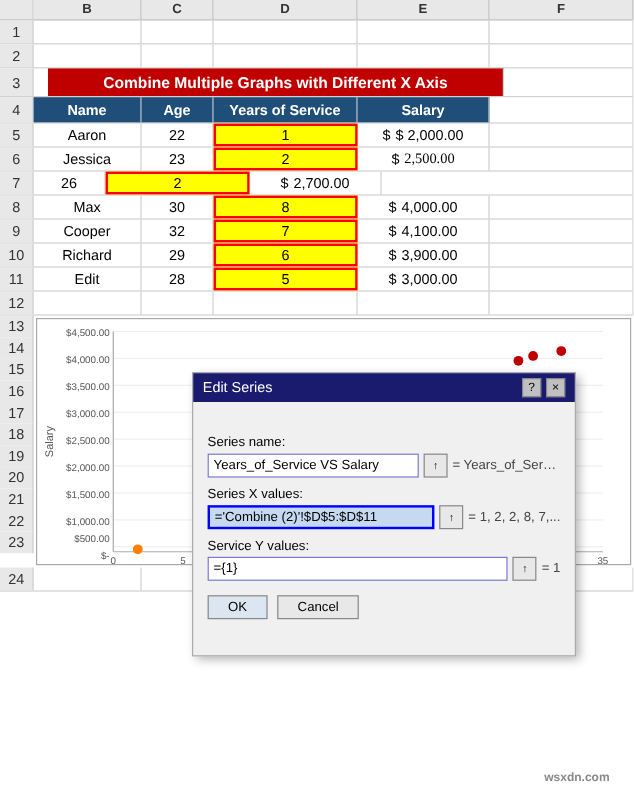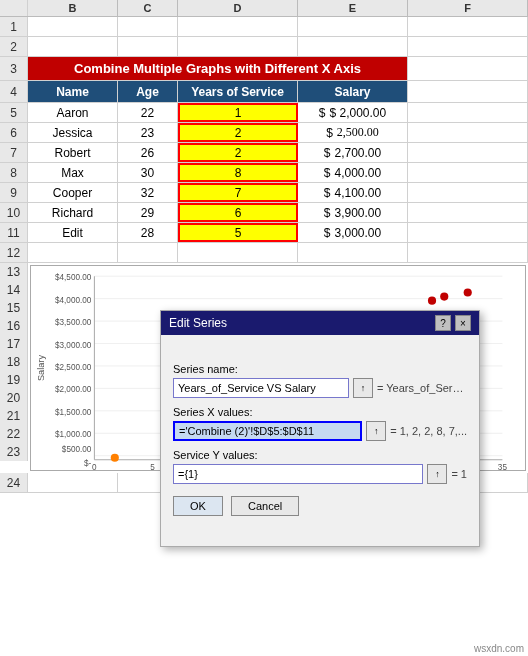--- a/index.html
+++ b/index.html
@@ -203,23 +203,24 @@
     }
 
     .dialog-btn-ok {
       background: #dce6f1;
     }
 
     
     .watermark {
       position: absolute;
       bottom: 2px;
-      right: 4px;
+      right: 20px;
       font-size: 10px;
       color: #888;
+      font-weight: bold;
     }
 
     
     .chart-svg {
       width: 100%;
       height: 100%;
     }
   </style>
 </head>
 <body>
@@ -248,21 +249,21 @@
     <div class="cell row-num-cell">2</div>
     <div class="cell col-b"></div>
     <div class="cell col-c"></div>
     <div class="cell col-d"></div>
     <div class="cell col-e"></div>
     <div class="cell col-f"></div>
   </div>
 
   <div class="spreadsheet-row" style="height:24px;">
     <div class="cell row-num-cell">3</div>
-    <div class="cell col-b title-cell" style="width:380px; min-width:380px;" colspan="4">Combine Multiple Graphs with Different X Axis</div>
+    <div class="cell col-b title-cell" style="width:380px; min-width:380px;margin-left:12px;" colspan="4">Combine Multiple Graphs with Different X Axis</div>
     <div class="cell col-f"></div>
   </div>
 
   <div class="spreadsheet-row" style="height:22px;">
     <div class="cell row-num-cell">4</div>
     <div class="cell col-b table-header-cell">Name</div>
     <div class="cell col-c table-header-cell">Age</div>
     <div class="cell col-d table-header-cell">Years of Service</div>
     <div class="cell col-e table-header-cell">Salary</div>
     <div class="cell col-f"></div>
@@ -287,21 +288,20 @@
     <div class="cell col-d highlight-red-border" style="border:2px solid #ff0000;">2</div>
     <div class="cell col-e">
         <span>$</span>
         <span style="margin-left:4px;font-family:Liberation Serif, serif;">2,500.00</span>
       </div>
     <div class="cell col-f"></div>
   </div>
 
   <div class="spreadsheet-row" style="height:20px;">
     <div class="cell row-num-cell">7</div>
-    <div class="cell col-b">Robert</div>
     <div class="cell col-c">26</div>
     <div class="cell col-d highlight-red-border" style="border:2px solid #ff0000;">2</div>
     <div class="cell col-e">
         <span>$</span>
         <span style="margin-left:4px;">2,700.00</span>
       </div>
     <div class="cell col-f"></div>
   </div>
 
   <div class="spreadsheet-row" style="height:20px;">

